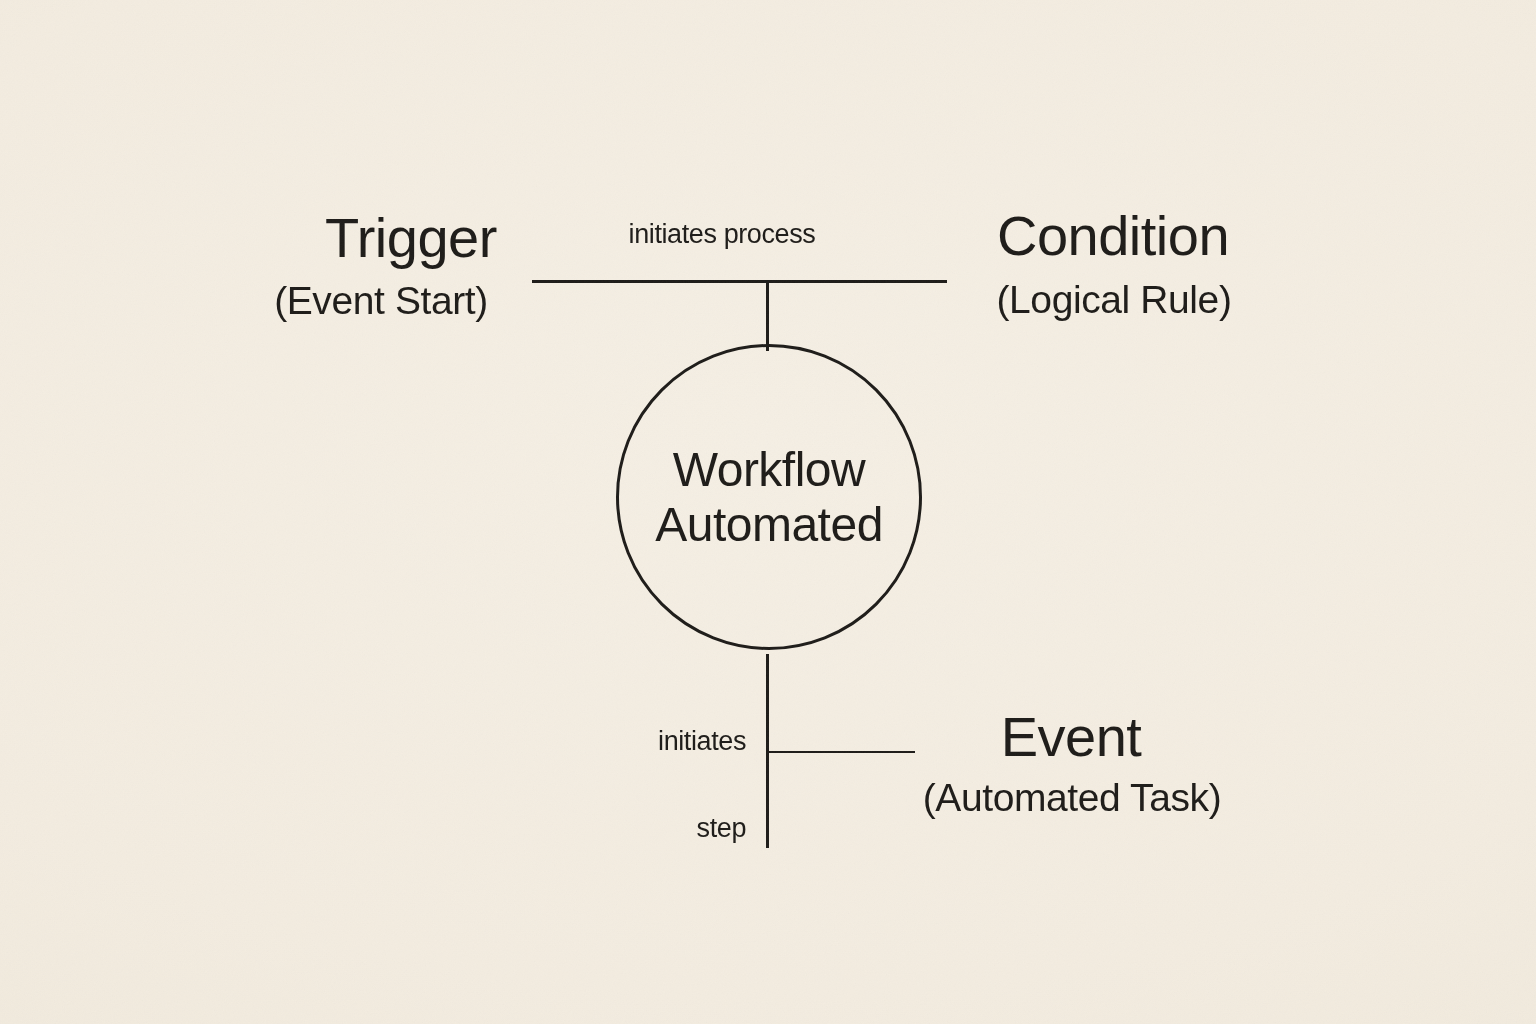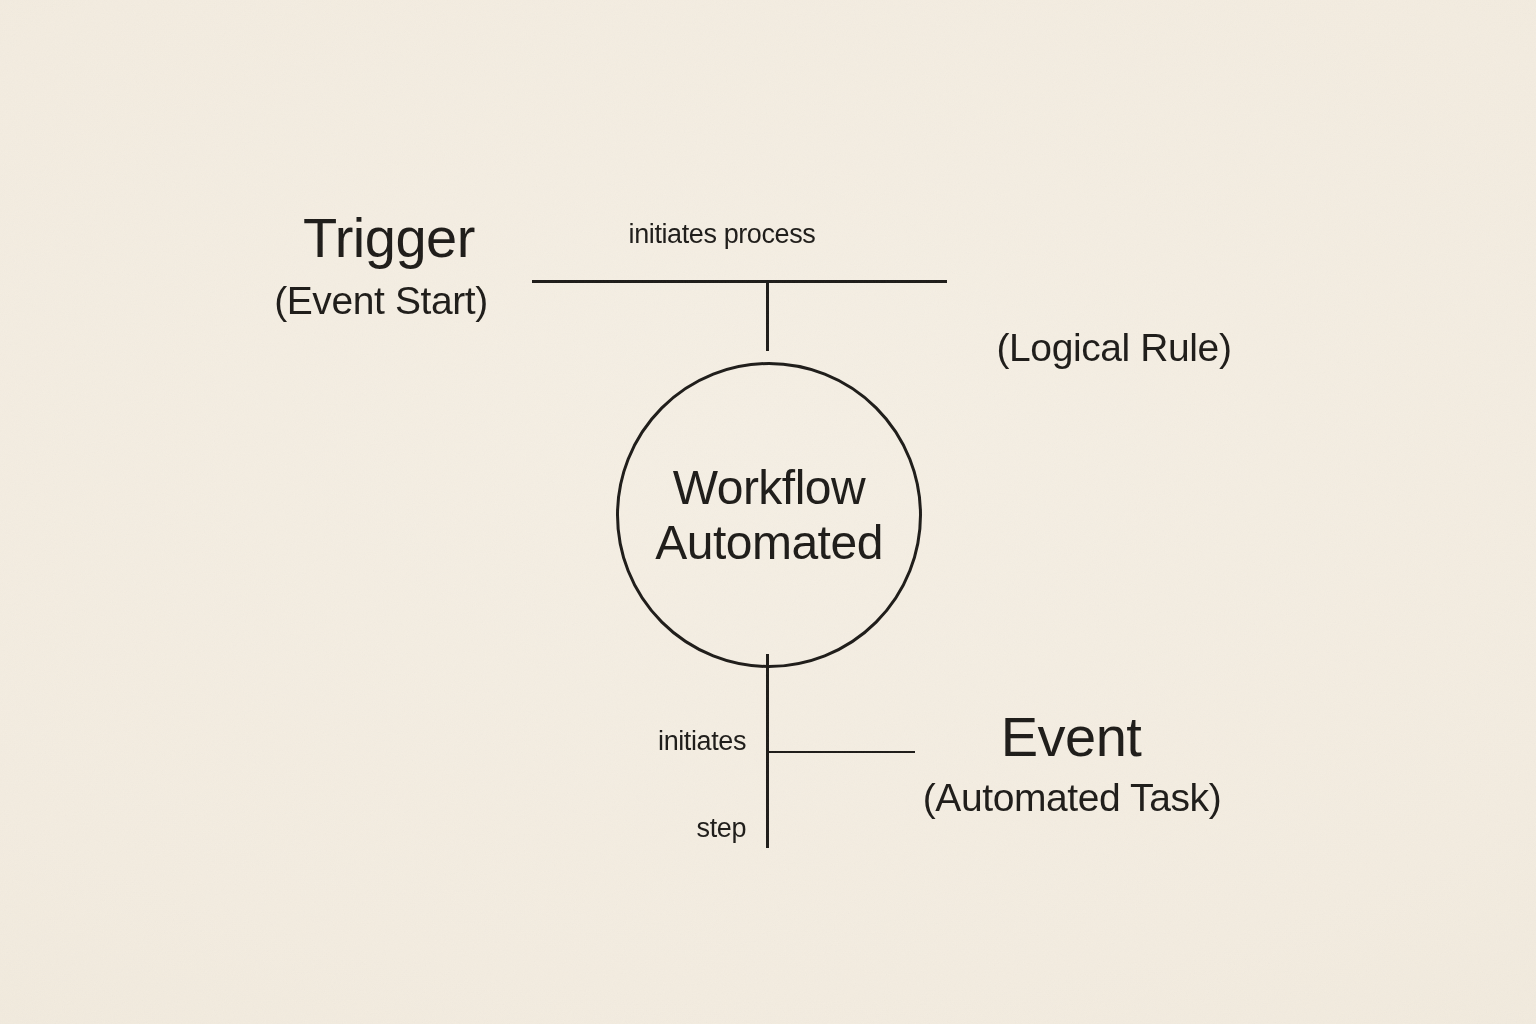--- a/index.html
+++ b/index.html
@@ -41,21 +41,21 @@
     font-size: 27px;
     font-weight: 400;
     letter-spacing: -0.4px;
   }
   .hline { background: #1d1b18; height: 3px; }
   .hline.thin { height: 2px; }
   .vline { background: #1d1b18; width: 3px; }
   .circle {
     position: absolute;
     left: 616px;
-    top: 362px;
+    top: 344px;
     width: 306px;
     height: 306px;
     box-sizing: border-box;
     border: 3px solid #1d1b18;
     border-radius: 50%;
     display: flex;
     align-items: center;
     justify-content: center;
   }
   .circle-text {
@@ -71,26 +71,27 @@
     width: 100%; height: 100%;
     opacity: 0.045;
     pointer-events: none;
   }
 </style>
 </head>
 <body>
 
 <div class="stage">
 
-  <div class="abs ctr title" style="left:389px; top:237px;">Trigger</div>
+  <div class="abs ctr title" style="left:411px; top:237px;">Trigger</div>
   <div class="abs ctr sub" style="left:381px; top:301px;">(Event Start)</div>
 
   <div class="abs ctr edge-label" style="left:722px; top:234px;">initiates process</div>
 
-  <div class="abs ctr sub" style="left:1114px; top:300px;margin-top:48px;">(Logical Rule)</div>
+  <div class="abs ctr title" style="left:1113px; top:235px;">Condition</div>
+  <div class="abs ctr sub" style="left:1114px; top:300px;">(Logical Rule)</div>
 
   <div class="abs hline" style="left:532px; top:280px; width:415px;"></div>
   <div class="abs vline" style="left:766px; top:281px; height:70px;"></div>
 
   <div class="circle">
     <div class="circle-text">
       <div>Workflow</div>
       <div>Automated</div>
     </div>
   </div>

